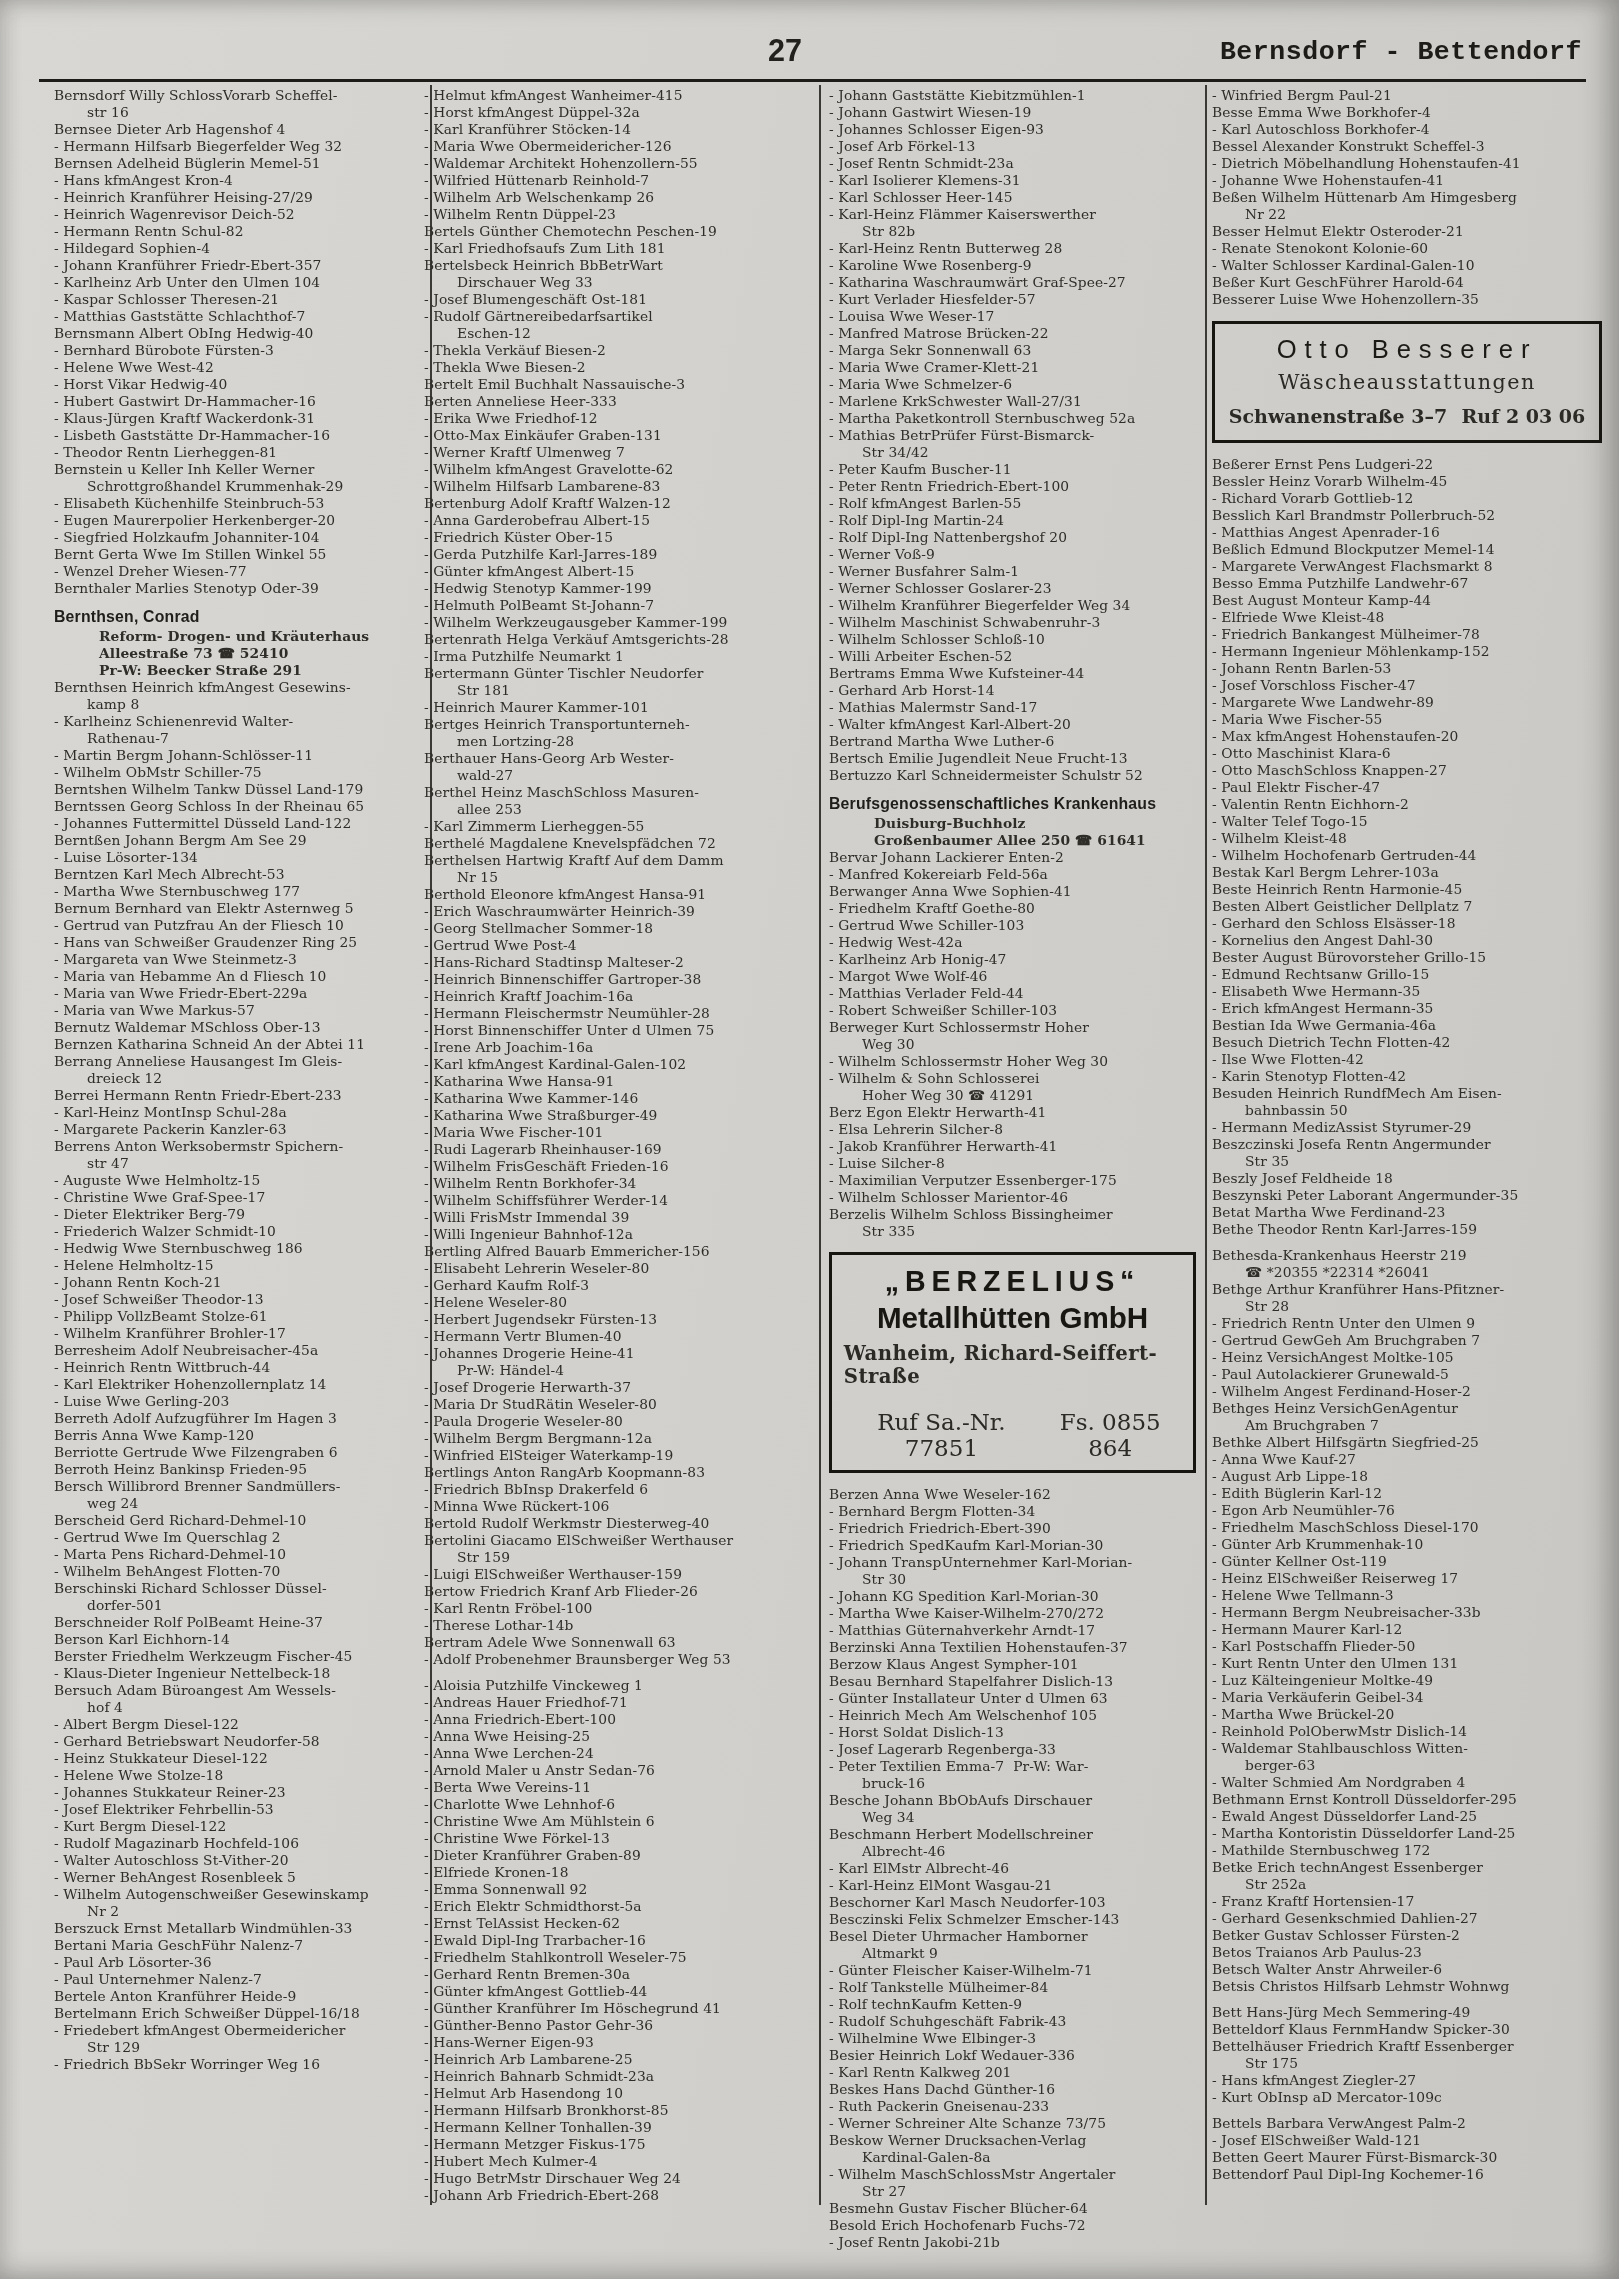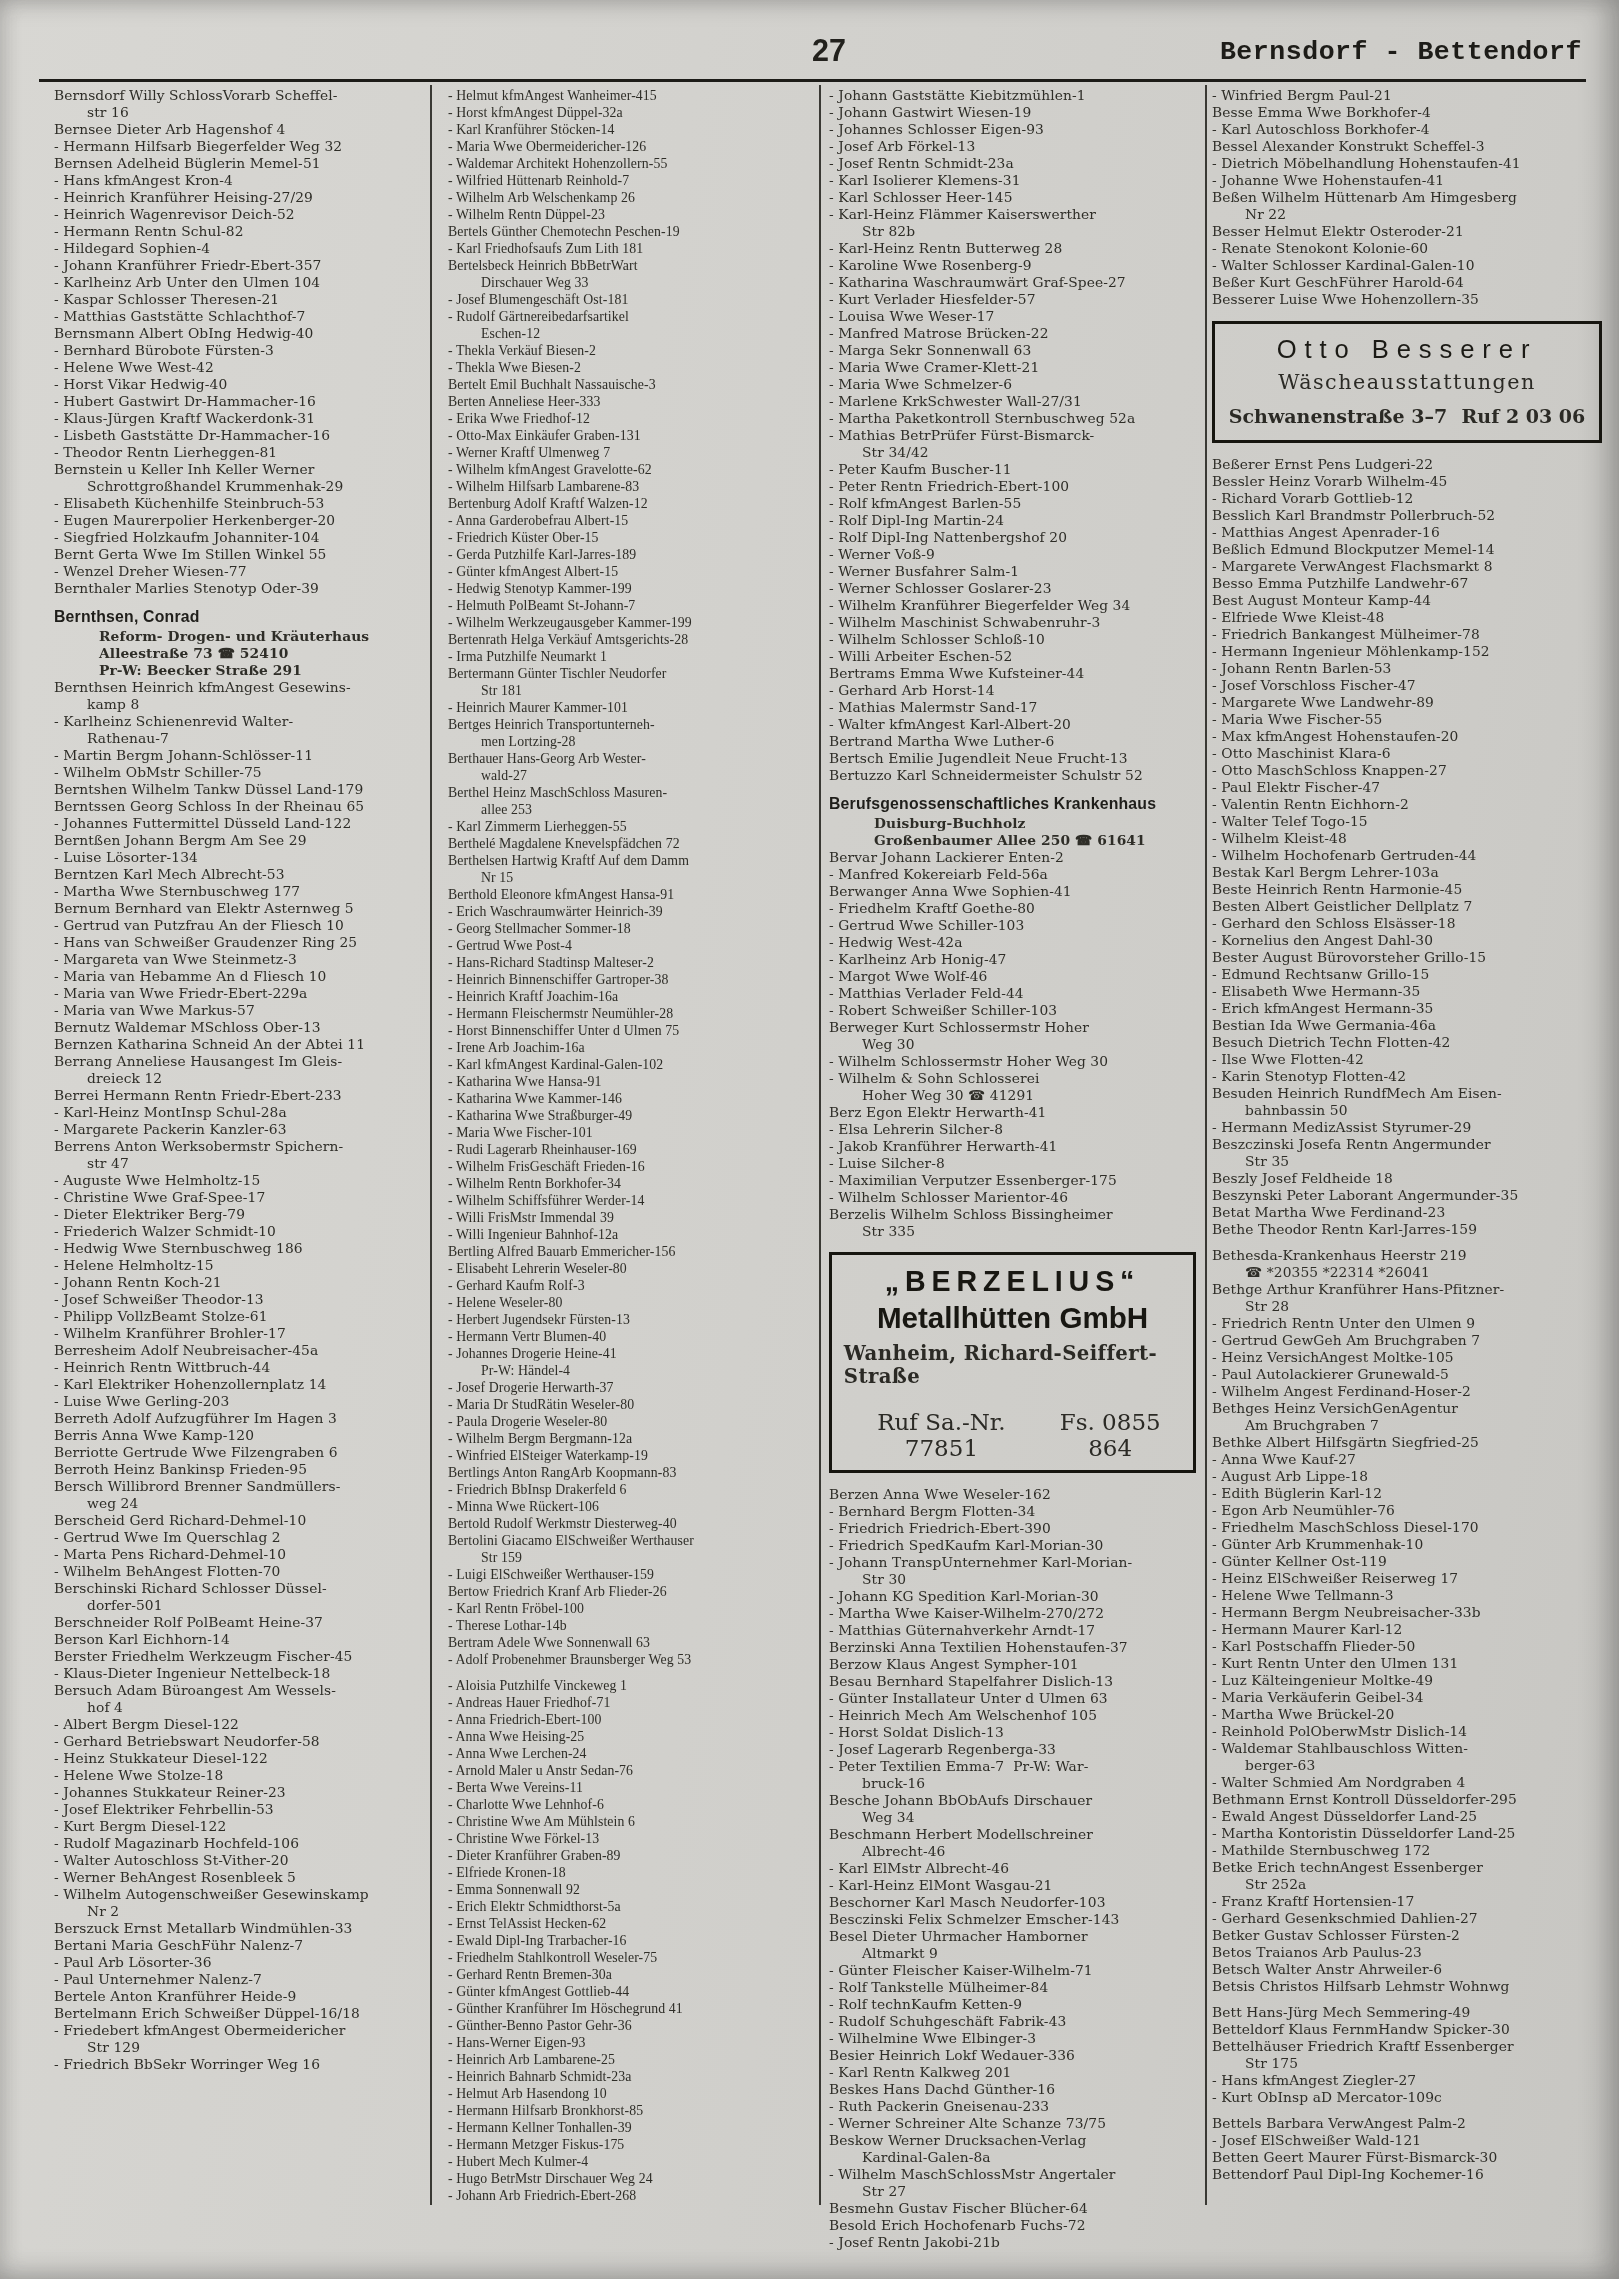--- a/index.html
+++ b/index.html
@@ -8,21 +8,21 @@
     background:#d0cfcb;
     font-family:"DejaVu Serif", serif;
     color:#2b2a25;
   }
   .page{
     position:absolute;inset:0;
     background:linear-gradient(100deg,#d8d7d3 0%,#d3d2ce 35%,#cdccc8 75%,#c7c6c2 100%);
     box-shadow:inset -13.8px 0 25.6px rgba(40,40,38,.25), inset 5.9px 0 17.7px rgba(60,60,58,.12), inset 0 -9.9px 23.6px rgba(60,60,58,.10);
   }
   .page-number{
-    position:absolute;left:812px;top:33px;
+    position:absolute;left:768px;top:33px;
     font-family:"Liberation Sans", sans-serif;font-weight:bold;
     font-size:30.5px;color:#22211d;
   }
   .header-title{
     position:absolute;right:37px;top:37px;
     font-family:Liberation Mono, monospace;font-weight:bold;
     font-size:26.6px;letter-spacing:0.5px;color:#1d1c18;
   }
   .header-rule{
     position:absolute;left:39px;right:33px;top:79px;height:3px;
@@ -30,21 +30,21 @@
   }
   .vrule{
     position:absolute;top:85px;height:2120px;width:2px;
     background:#3a3934;
   }
   .vrule.r1{left:430px;}
   .vrule.r2{left:819px;}
   .vrule.r3{left:1205px;}
   .col{position:absolute;top:87px;}
   .col.c0{left:54px;width:374px;}
-  .col.c1{left:448px;width:366px;font-family:Liberation Serif, serif;}
+  .col.c1{left:424px;width:366px;}
   .col.c2{left:829px;width:373px;}
   .col.c3{left:1212px;width:398px;}
   .ln{
     white-space:pre;font-size:13.8px;line-height:17px;
     letter-spacing:0.1px;color:#2e2d27;
   }
   .ln.c{padding-left:33px;}
   .ln.i{padding-left:45px;font-weight:bold;}
   .ln.h{
     font-family:"Liberation Sans", sans-serif;font-weight:bold;

